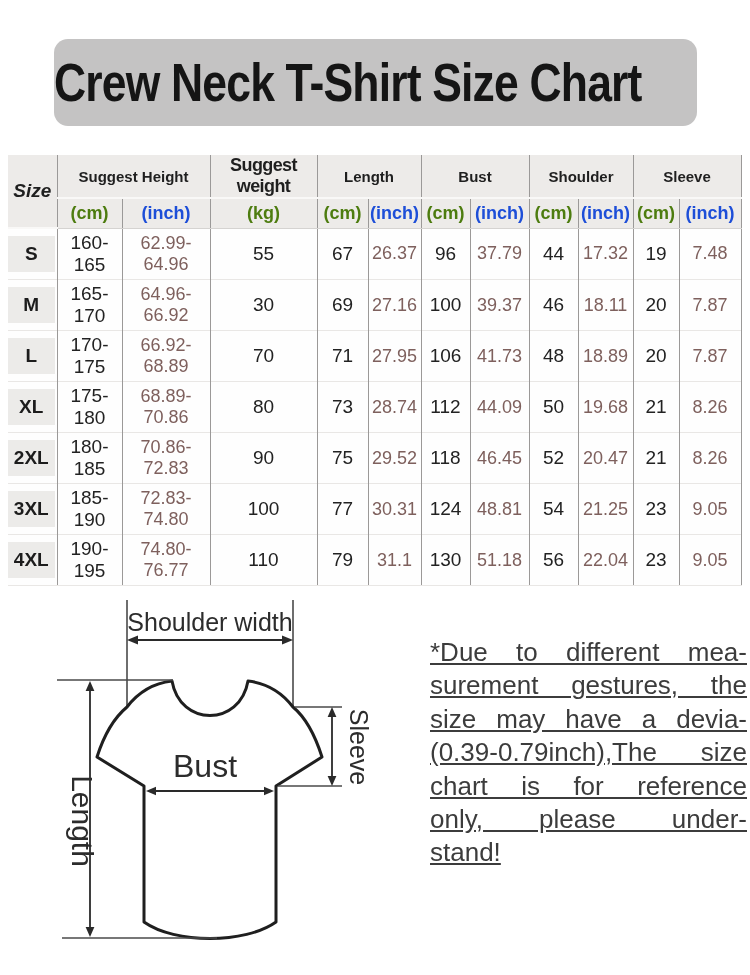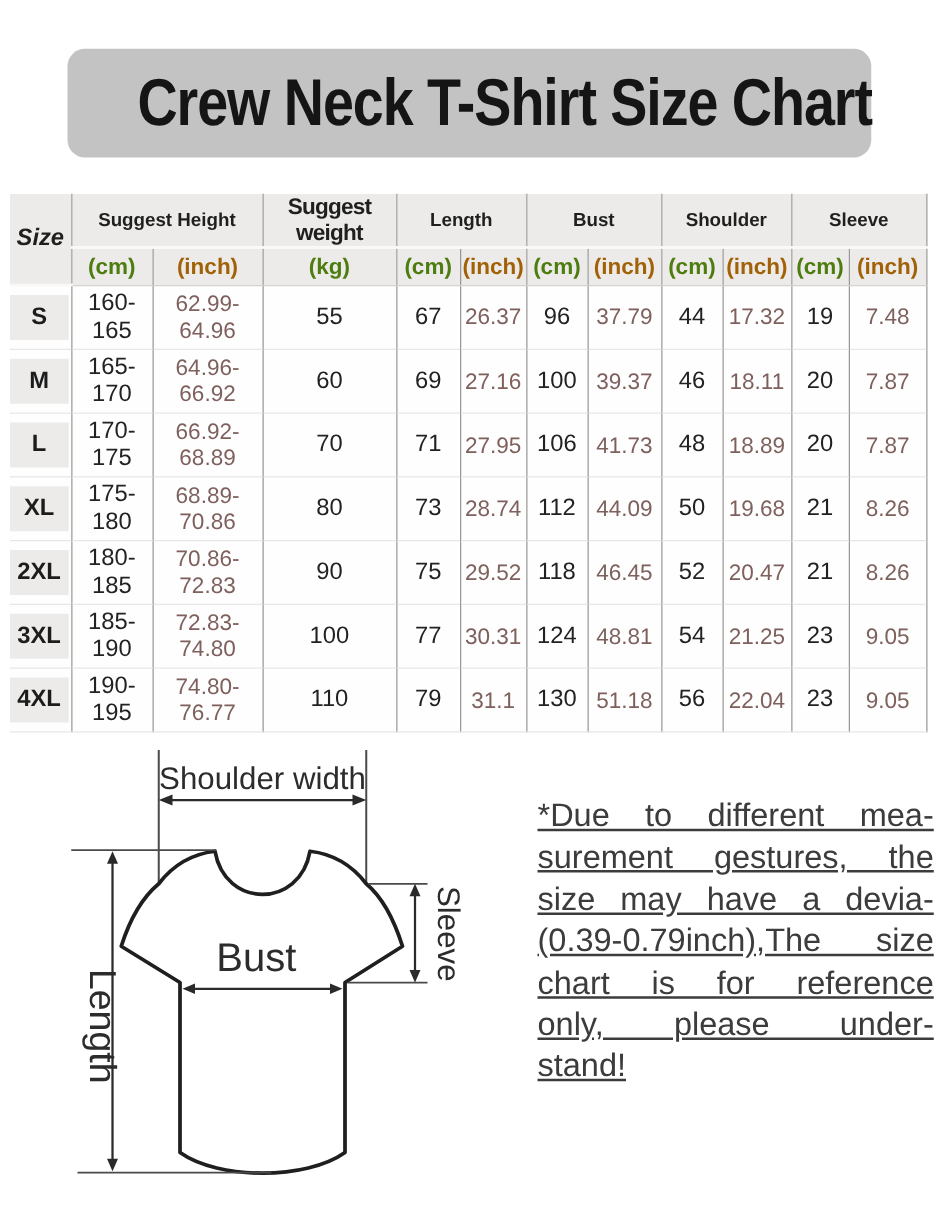--- a/index.html
+++ b/index.html
@@ -14,21 +14,21 @@
     overflow: hidden;
   }
 
   
   .banner {
     position: absolute;
     left: 54px; top: 39px;
     width: 643px; height: 87px;
     background: #c4c3c3;
     border-radius: 14px;
-    display: flex; align-items: center; justify-content: flex-start;
+    display: flex; align-items: center; justify-content: flex-end; padding-left: 44px;
   }
   .banner h1 {
     font-size: 53px;
     font-weight: 700;
     color: #151515;
     letter-spacing: -1px;
     white-space: nowrap;
     transform: scaleX(0.84);
     transform-origin: center;
   }
@@ -53,21 +53,21 @@
   thead th {
     background: #edebe9;
     color: #1f1f1f;
     font-weight: 600;
     font-size: 15px;
   }
   thead tr.group-row th { height: 35px; border-bottom: 2px solid #f9f8f7; }
   thead tr.units-row th { height: 30px; font-size: 18px; border-bottom: 1px solid #d5d3d1; }
   thead th.size-head { border-bottom: 1px solid #d5d3d1; font-size: 19px; font-style: italic; }
   thead th.weight-head { letter-spacing: -0.6px; font-size: 18px; }
-  thead th.inch-head { color: #a16207; }
+  thead th.inch-head { color: #1d4ed8; }
   thead th.cm-head, thead th.kg-head { color: #4d7c0f; }
 
   tbody td {
     height: 50px;
     background: #fefefe;
     font-size: 19px;
     color: #222222;
     border-top: 1px solid #e9e7e5;
   }
   tbody tr:first-child td { border-top: none; }
@@ -176,21 +176,21 @@
             <td class="inch-cell">17.32</td>
             <td>19</td>
             <td class="inch-cell">7.48</td>
           </tr>
           <tr>
             <td class="size-cell">
               <span class="size-chip">M</span>
             </td>
             <td>165-170</td>
             <td class="inch-cell">64.96-66.92</td>
-            <td>60</td>
+            <td>30</td>
             <td>69</td>
             <td class="inch-cell">27.16</td>
             <td>100</td>
             <td class="inch-cell">39.37</td>
             <td>46</td>
             <td class="inch-cell">18.11</td>
             <td>20</td>
             <td class="inch-cell">7.87</td>
           </tr>
           <tr>

